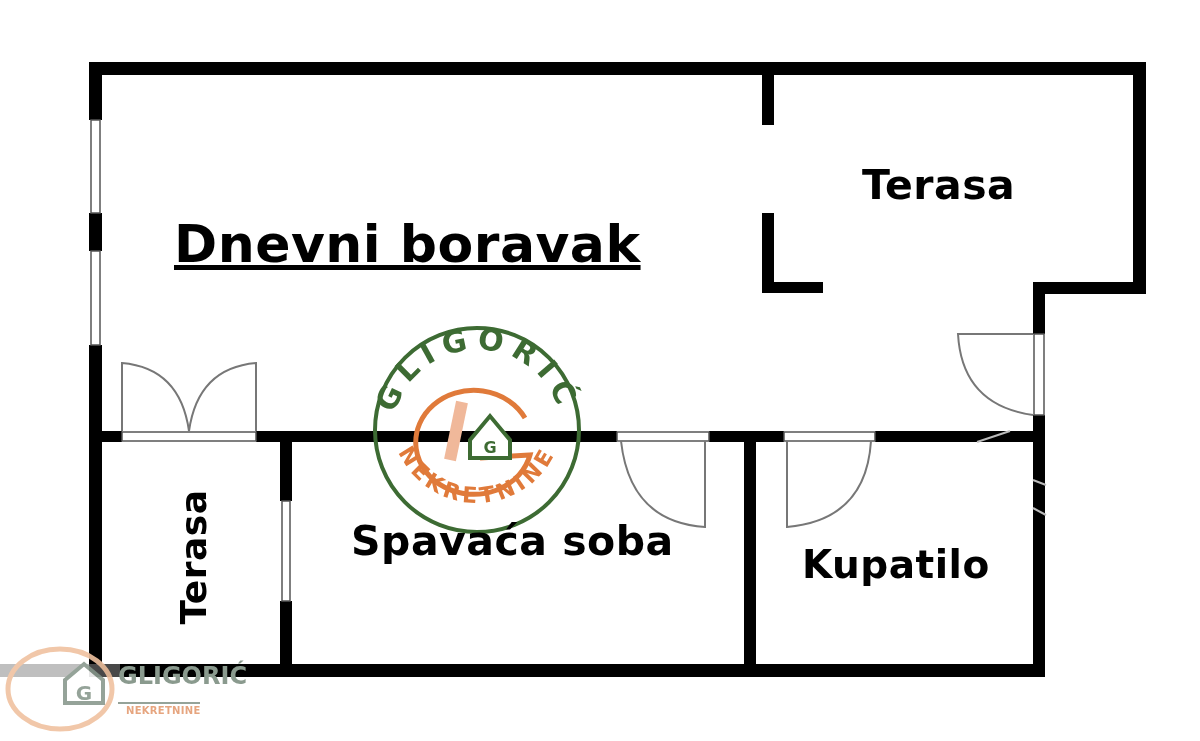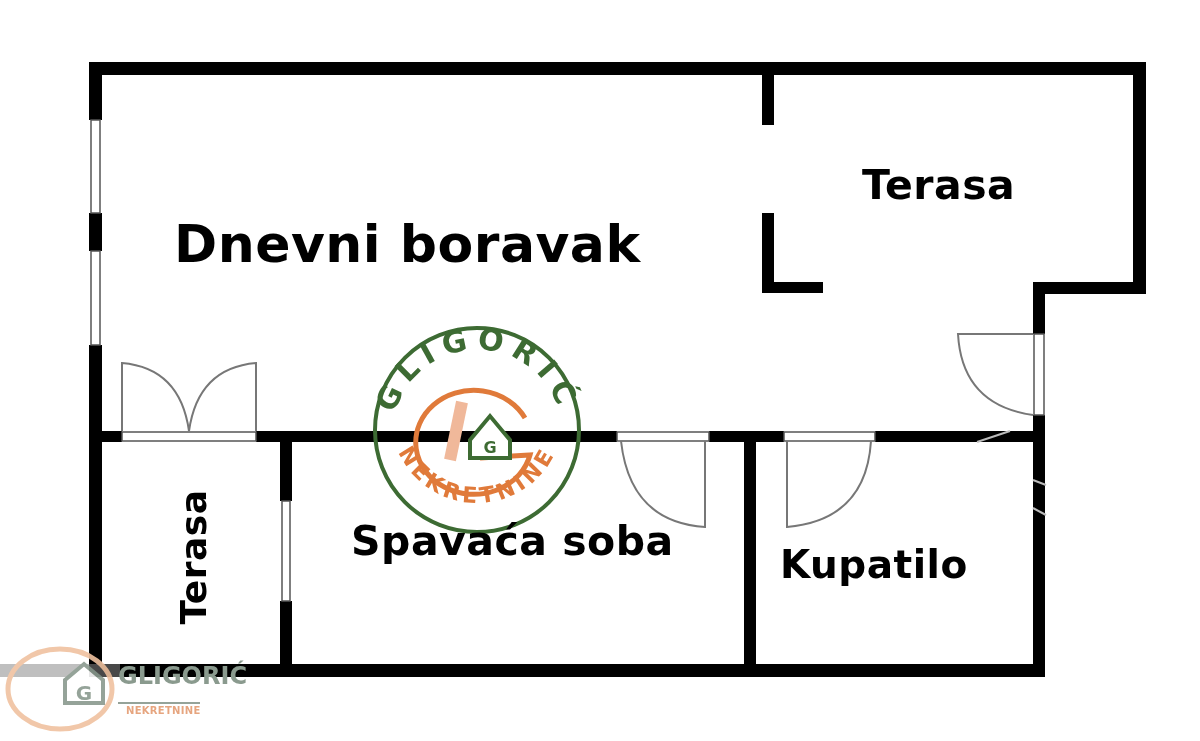--- a/index.html
+++ b/index.html
@@ -1,22 +1,22 @@
 <!DOCTYPE html>
 <html><head>
   <meta charset="utf-8">
   <style>
     html, body { margin: 0; padding: 0; background: #ffffff; }
     body { width: 1200px; height: 741px; overflow: hidden; position: relative; font-family: "DejaVu Sans", sans-serif; }
     svg.plan { position: absolute; left: 0; top: 0; width: 1200px; height: 741px; }
     .label { position: absolute; color: #000; font-family: "DejaVu Sans", sans-serif; font-weight: bold; white-space: nowrap; letter-spacing: 0.5px; }
-    .lbl-dnevni { left: 174px; top: 214px; font-size: 52px; }
+    .lbl-dnevni { left: 174px; top: 214px; font-size: 52px; text-decoration: underline; }
     .lbl-kuhinja { left: 862px; top: 161px; font-size: 41px; }
     .lbl-spavaca { left: 351px; top: 517px; font-size: 41px; }
-    .lbl-kupatilo { left: 780px; top: 542px; font-size: 39px; }
+    .lbl-kupatilo { left: 802px; top: 542px; font-size: 39px; }
     .lbl-terasa { left: 193px; top: 557px; font-size: 36px; transform: translate(-50%, -50%) rotate(-90deg); }
     .stamp-text { font-family: "DejaVu Sans", sans-serif; font-weight: bold; }
     .logo-name { position: absolute; left: 118px; top: 662px; font-family: "DejaVu Sans", sans-serif; font-weight: bold; font-size: 24px; color: #8a9a8e; letter-spacing: 0px; }
     .logo-sub { position: absolute; left: 126px; top: 705px; font-family: "DejaVu Sans", sans-serif; font-weight: bold; font-size: 10px; color: #e6a57f; letter-spacing: 0.3px; }
   </style>
 </head>
 <body>
 
 <svg class="plan" viewBox="0 0 1200 741" xmlns="http://www.w3.org/2000/svg">
 

